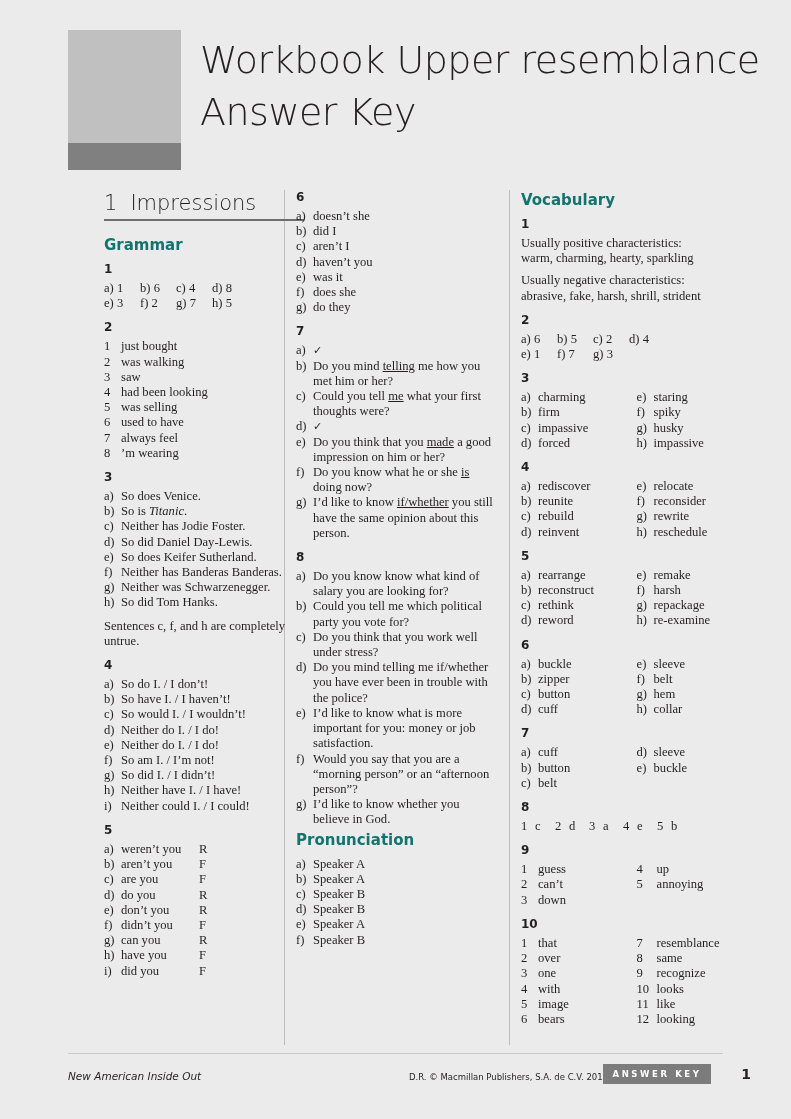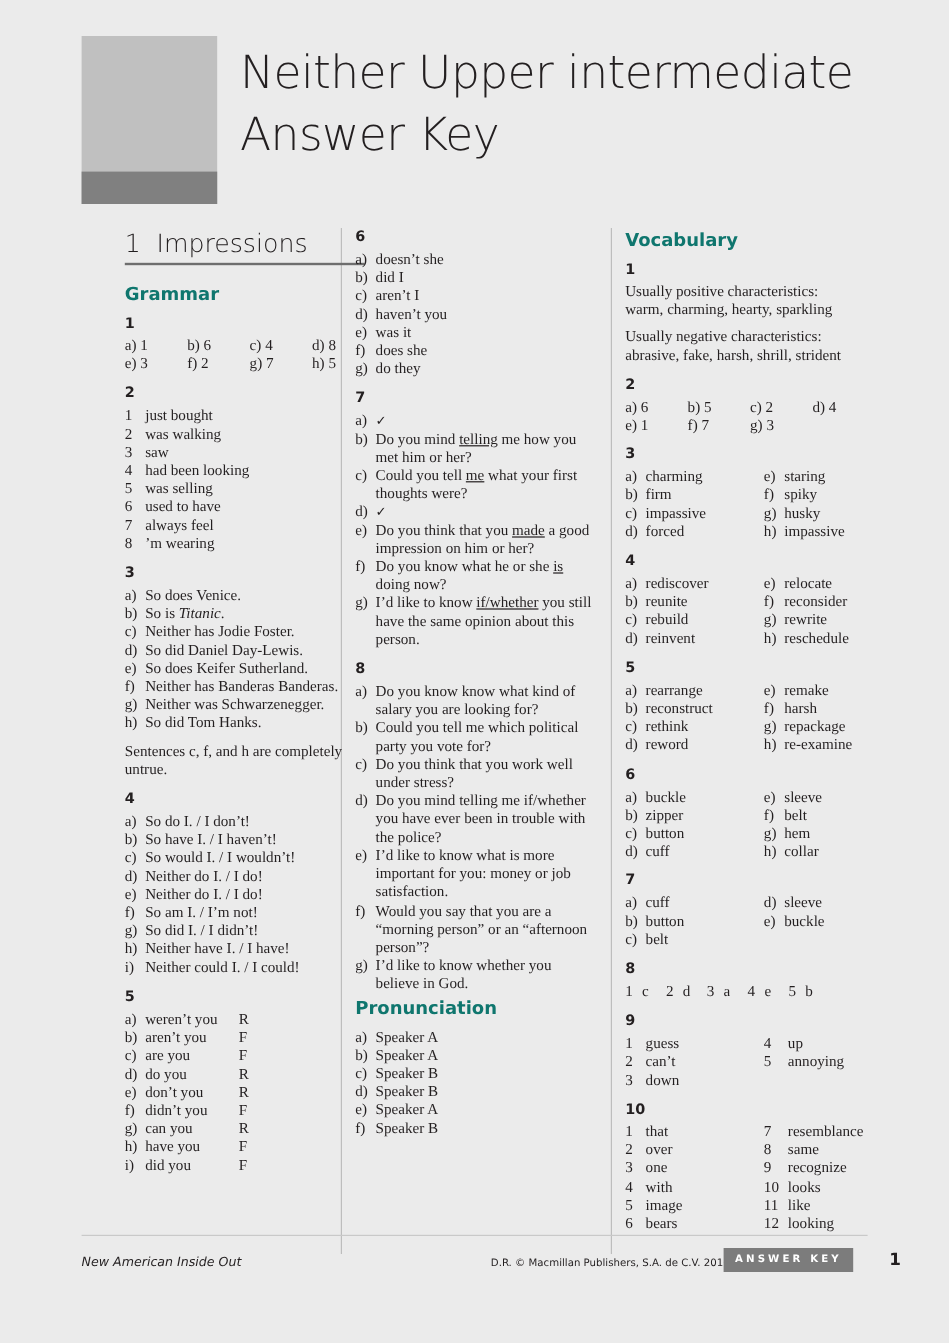--- a/index.html
+++ b/index.html
@@ -123,21 +123,21 @@
     flex: 0 0 auto;
     width: 17px;
   }
   .ans .lab.num { width: 17px; }
   .ans .lab.num-wide { width: 20px; }
   .ans .txt { flex: 1 1 auto; }
   .ans .txt.rf { display: flex; }
   .ans .txt.rf .w { flex: 0 0 78px; }
 
   
-  .ans .gridrow { display: flex; gap: 16px; }
+  .ans .gridrow { display: flex; }
   .ans .gridrow .cell { flex: 0 0 36px; }
 
   
   .ans .twocol { display: flex; }
   .ans .twocol .half { flex: 0 0 50%; }
   .ans .twocol .half.w54 { flex: 0 0 54%; }
   .ans .twocol .half.w46 { flex: 0 0 46%; }
 
   .note { margin-top: 8px; }
   .ital { }
@@ -148,21 +148,21 @@
   
   .seq { display: flex; }
   .seq .pair { flex: 0 0 34px; display: flex; }
   .seq .pair .n { flex: 0 0 14px; }
 
   
   #footer {
     position: absolute;
     left: 0; bottom: 0;
     width: 791px;
-    height: 90px;
+    height: 66px;
   }
   #footer-rule {
     position: absolute;
     left: 68px; top: 0;
     width: 655px; height: 1px;
     background: #c9c9c9;
   }
   #footer-left {
     position: absolute;
     left: 68px; top: 17px;
@@ -208,21 +208,21 @@
   }
 </style>
 </head>
 <body>
 
 <div id="masthead">
   <div id="logo-block">
     <div class="bar"></div>
   </div>
   <div id="doc-title">
-    <span class="line">Neither Upper intermediate</span>
+    <span class="line">Workbook Upper resemblance</span>
     <span class="line">Answer Key</span>
   </div>
 </div>
 
 <div id="columns">
 
   <div class="col-rule" id="rule-1"></div>
   <div class="col-rule" id="rule-2"></div>
 
   <div class="col" id="col-1">

